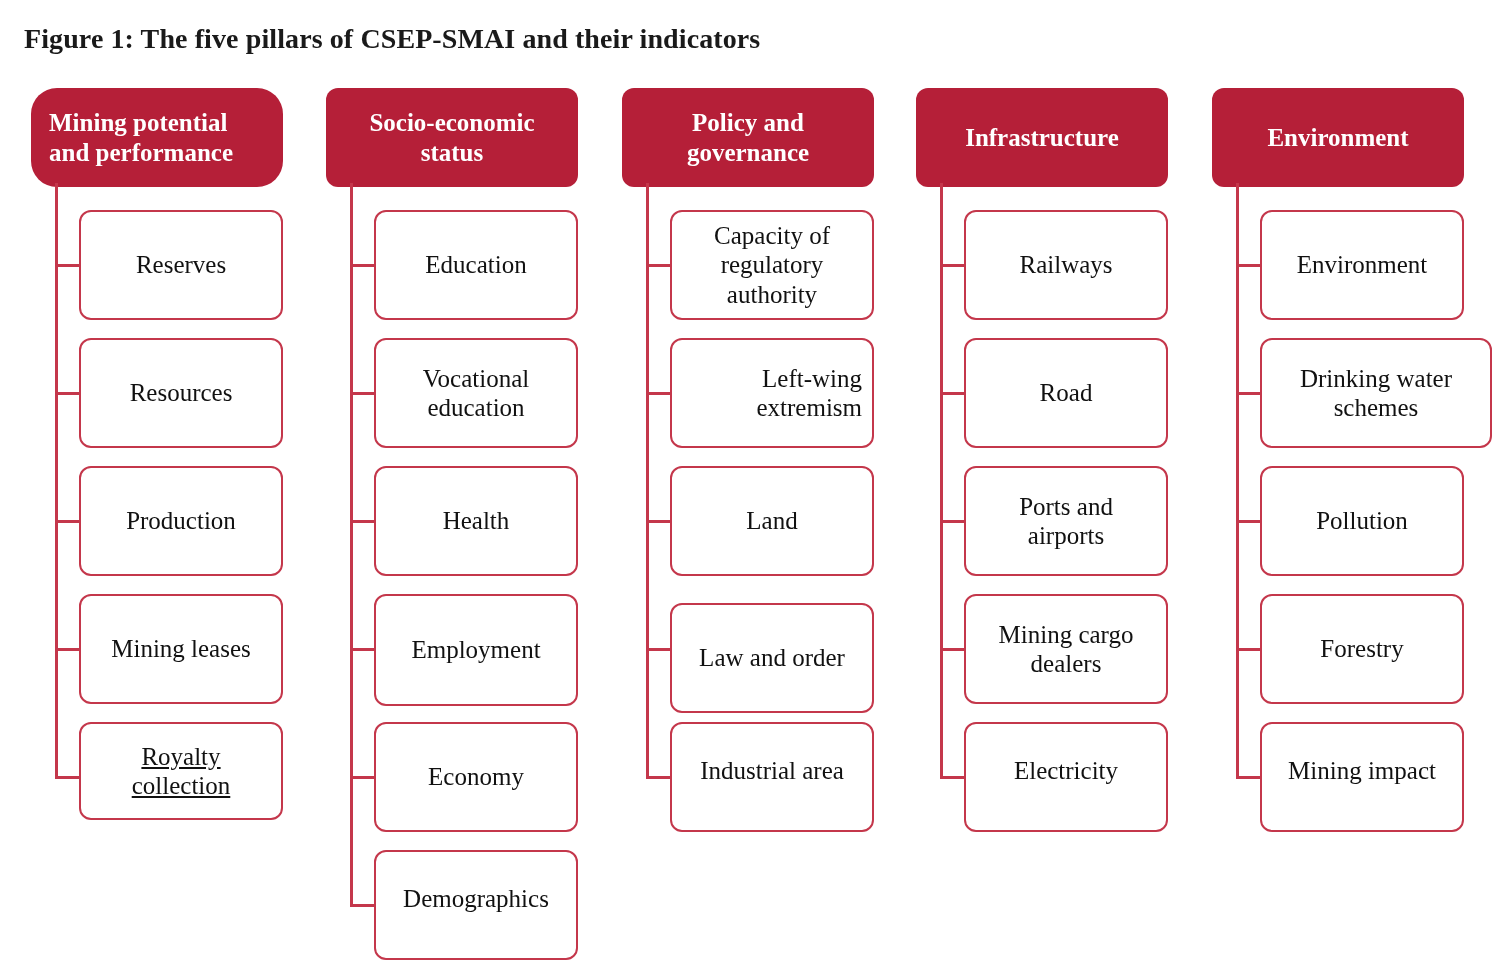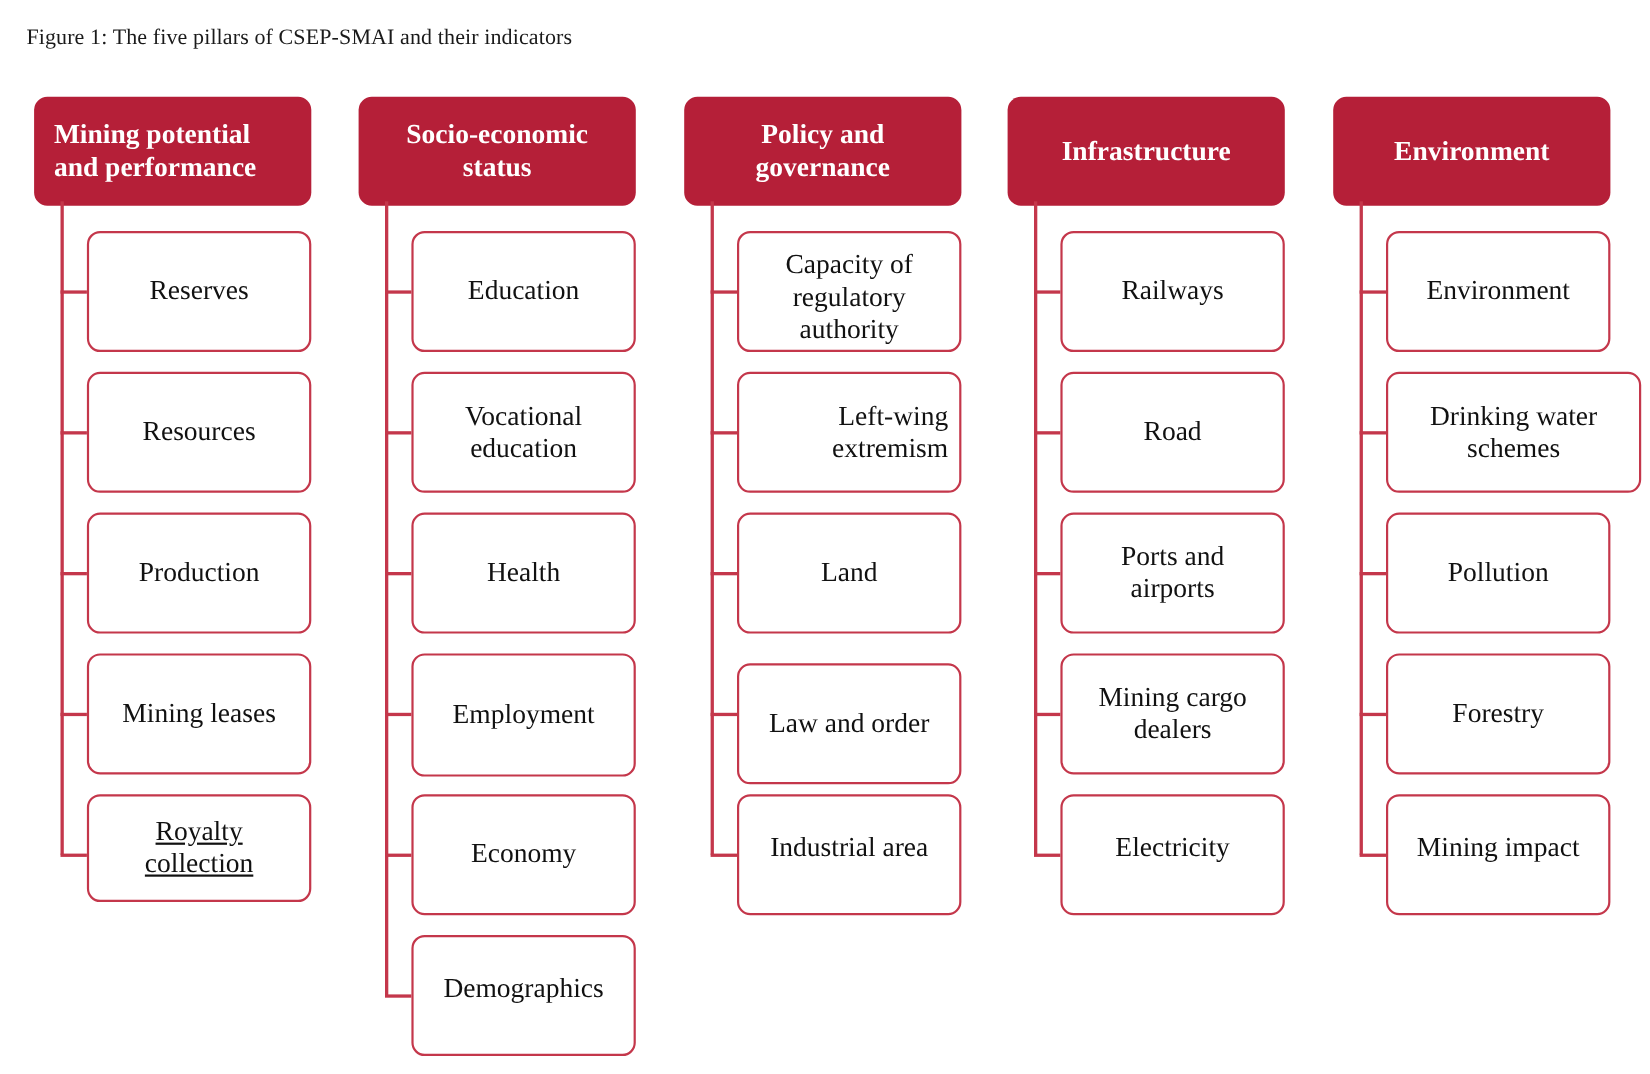--- a/index.html
+++ b/index.html
@@ -16,22 +16,22 @@
     position: relative;
     width: 1500px;
     height: 976px;
     background: #ffffff;
     overflow: hidden;
   }
   #figure-title {
     position: absolute;
     left: 24px;
     top: 23px;
-    font-size: 20px;
-    font-weight: normal;
+    font-size: 28px;
+    font-weight: bold;
     letter-spacing: 0.1px;
     color: #1a1a1a;
     white-space: nowrap;
   }
   .pillar-column {
     position: absolute;
     top: 88px;
   }
   .pillar-header {
     position: absolute;
@@ -43,20 +43,21 @@
     font-size: 25px;
     line-height: 1.2;
     display: flex;
     align-items: center;
     box-sizing: border-box;
     padding: 6px 18px;
   }
   .pillar-header.align-left {
     justify-content: flex-start;
     text-align: left;
+    border-radius: 26px;
   }
   .pillar-header.align-center {
     justify-content: center;
     text-align: center;
   }
   .pillar-header > span {
     display: block;
     width: 100%;
   }
   .trunk {
@@ -150,21 +151,21 @@
         <div class="stub" style="left: 24px; top: 304px; width: 24px; background: rgb(196, 55, 75);"></div>
         <div class="stub" style="left: 24px; top: 432px; width: 24px; background: rgb(196, 55, 75);"></div>
         <div class="stub" style="left: 24px; top: 560px; width: 24px; background: rgb(196, 55, 75);"></div>
         <div class="stub" style="left: 24px; top: 688px; width: 24px; background: rgb(196, 55, 75);"></div>
         <div class="stub" style="left: 24px; top: 816px; width: 24px; background: rgb(196, 55, 75);"></div>
       </div>
       <div class="pillar-column" style="left: 622px; width: 252px;">
         <div class="pillar-header align-center" style="width: 252px; height: 99px; background: rgb(181, 31, 56); color: rgb(255, 255, 255);">
           <span>Policy and<br>governance</span>
         </div>
-        <div class="indicator-box" style="left: 48px; top: 122px; width: 204px; height: 110px; border-color: rgb(196, 55, 75); background: rgb(255, 255, 255); align-items: flex-end;">
+        <div class="indicator-box" style="left: 48px; top: 122px; width: 204px; height: 110px; border-color: rgb(196, 55, 75); background: rgb(255, 255, 255);">
           <span>Capacity of<br>regulatory<br>authority</span>
         </div>
         <div class="indicator-box" style="left: 48px; top: 250px; width: 204px; height: 110px; border-color: rgb(196, 55, 75); background: rgb(255, 255, 255); text-align: right;">
           <span>Left-wing<br>extremism</span>
         </div>
         <div class="indicator-box" style="left: 48px; top: 378px; width: 204px; height: 110px; border-color: rgb(196, 55, 75); background: rgb(255, 255, 255);">
           <span>Land</span>
         </div>
         <div class="indicator-box" style="left: 48px; top: 515px; width: 204px; height: 110px; border-color: rgb(196, 55, 75); background: rgb(255, 255, 255);">
           <span>Law and order</span>

